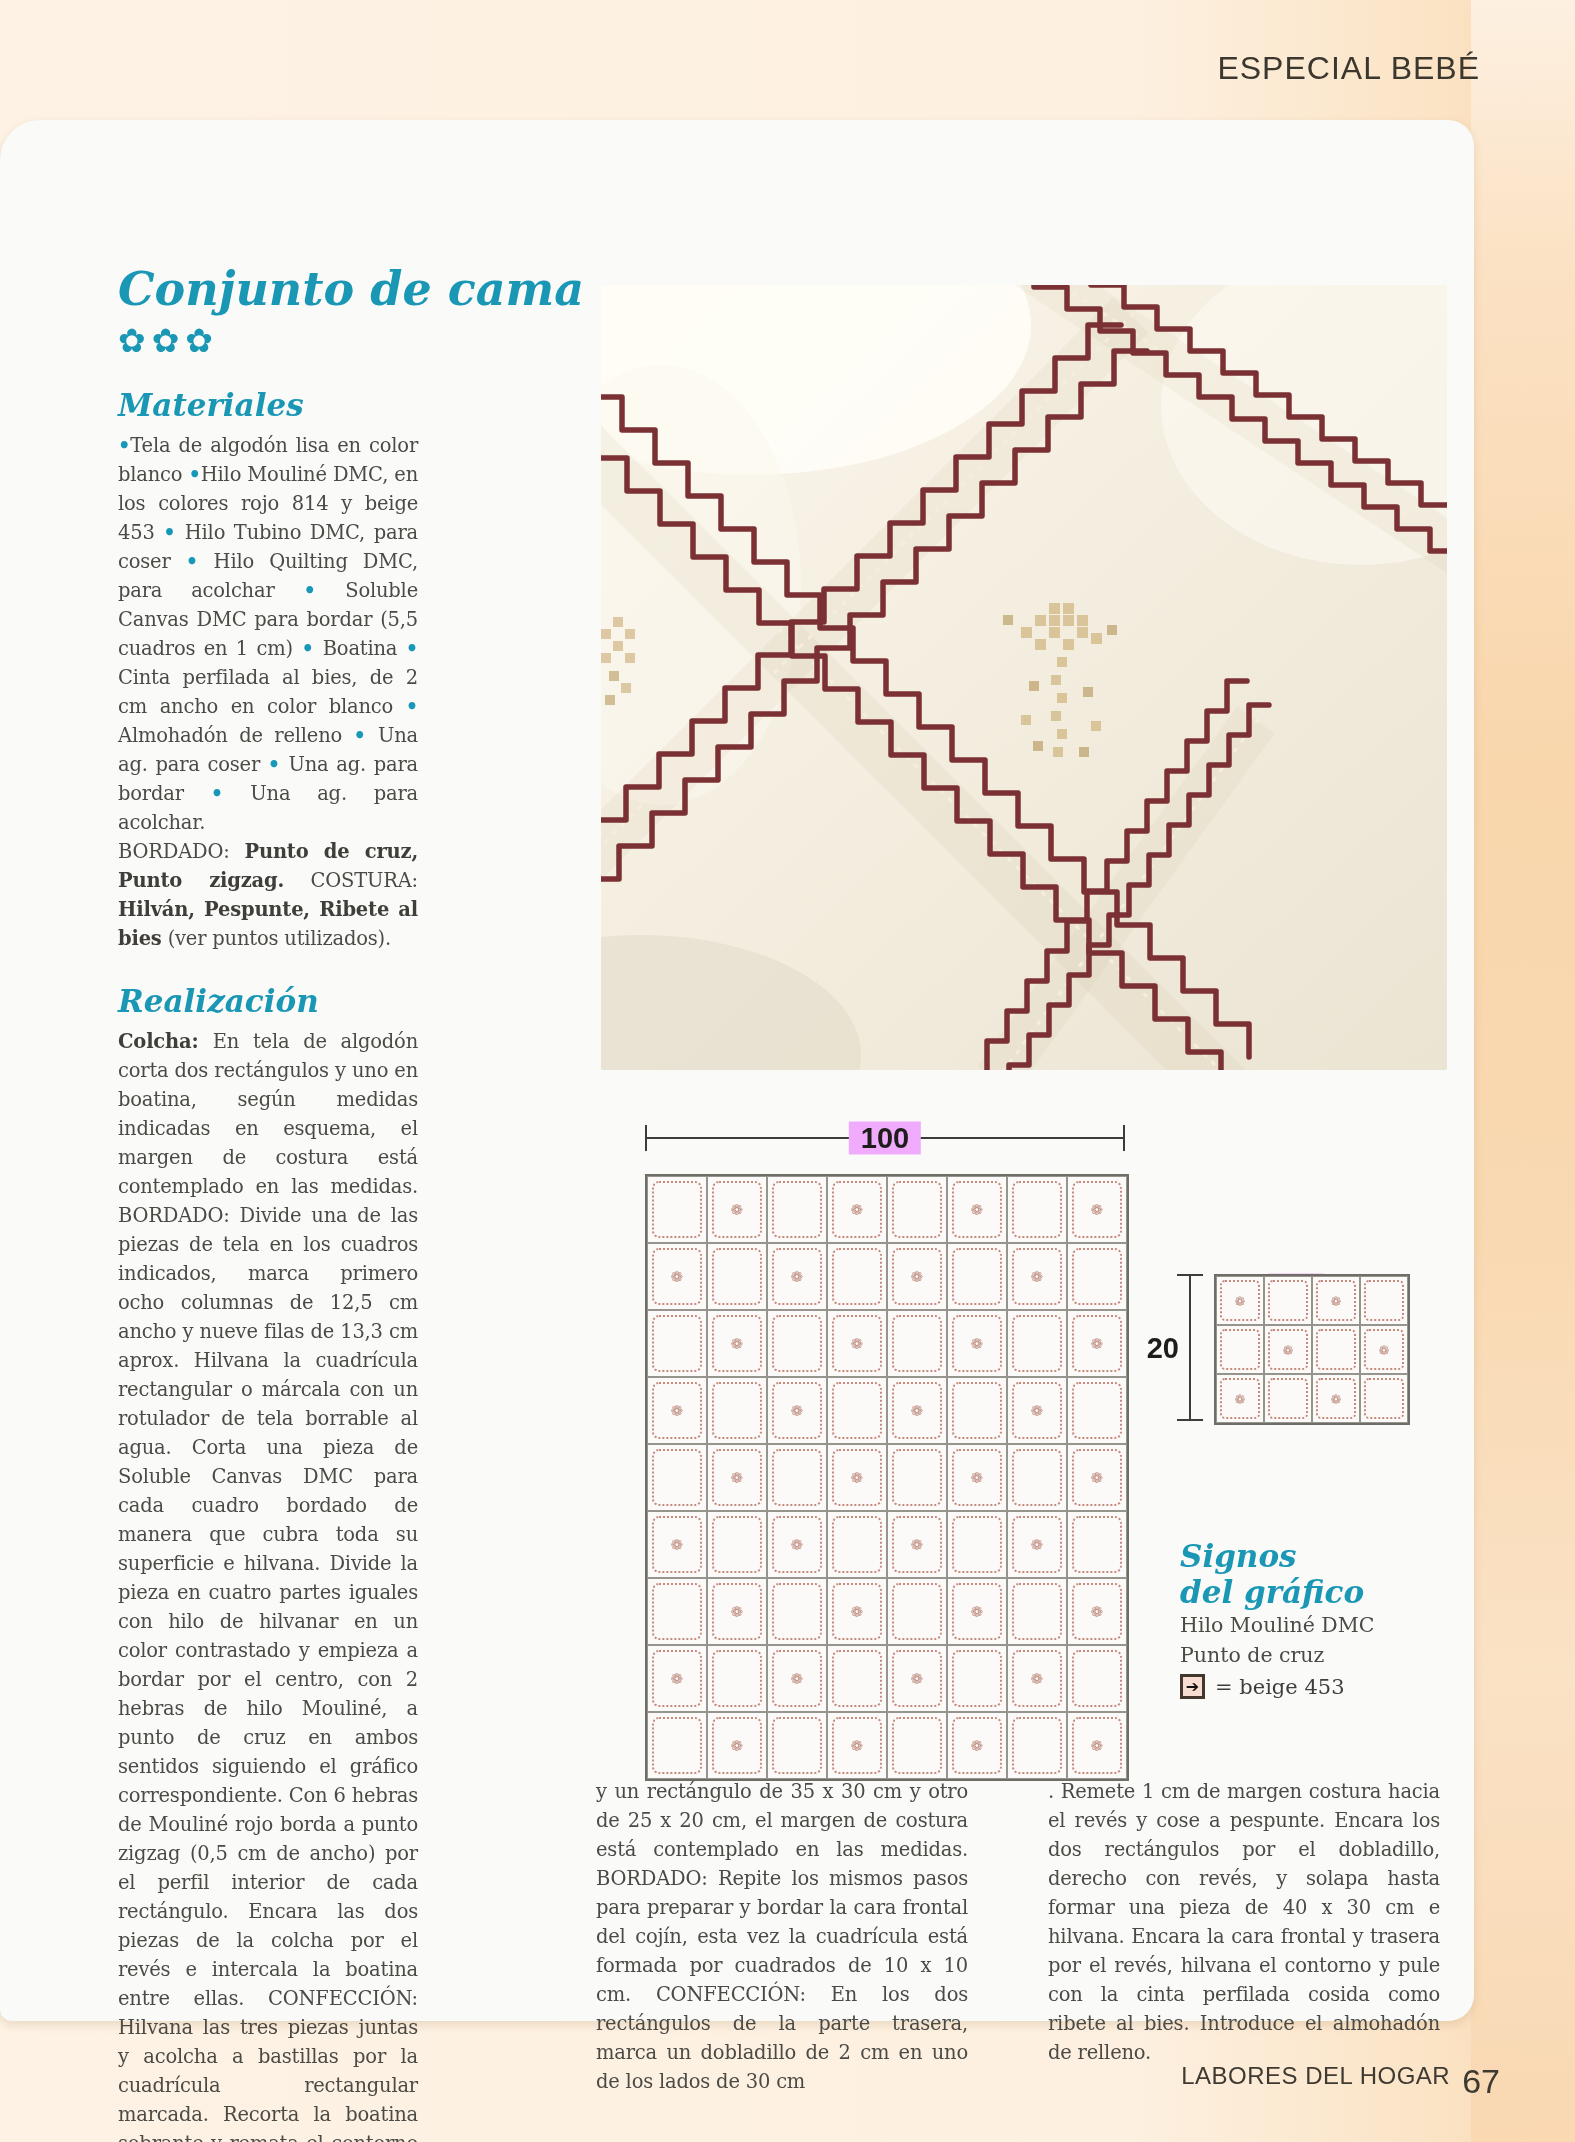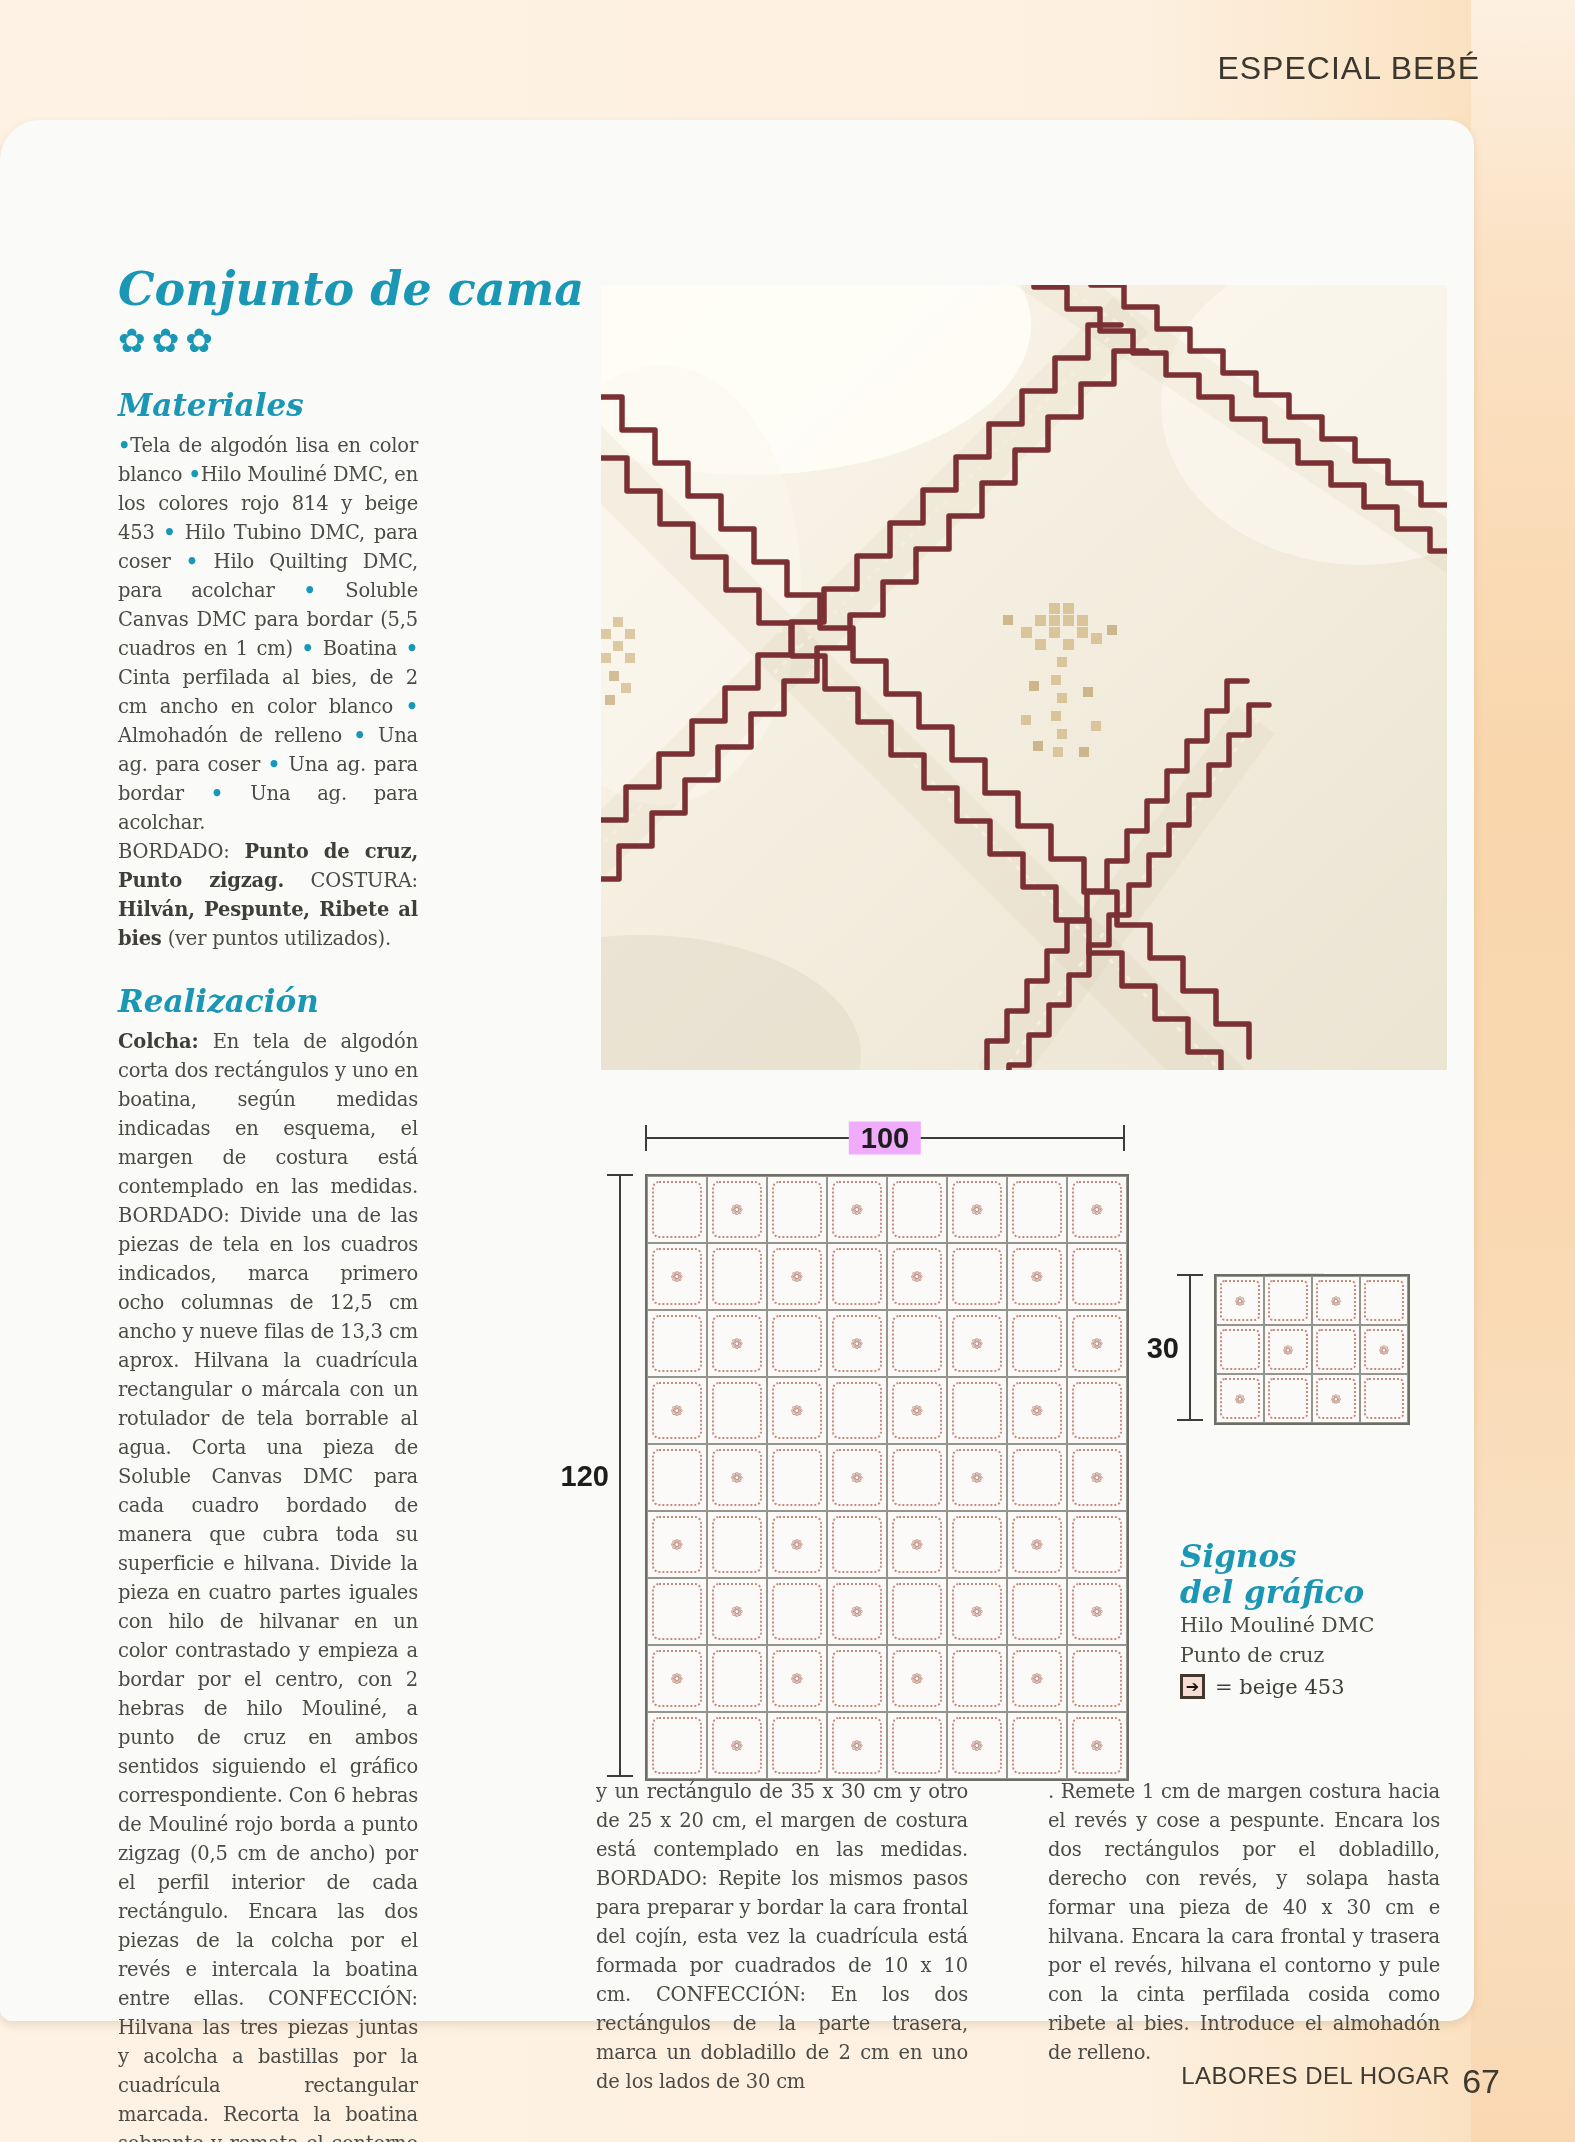--- a/index.html
+++ b/index.html
@@ -165,26 +165,20 @@
       </g>
     </svg>
   </div>
 
   <div class="hdim" style="left:645px;top:1005px;width:480px;">
     <i class="tick l"></i>
     <i class="bar"></i>
     <i class="tick r"></i>
     <b class="lbl">100</b>
   </div>
-  <div class="vdim" style="left:607px;top:1054px;height:603px;">
-    <i class="tick t"></i>
-    <i class="bar"></i>
-    <i class="tick b"></i>
-    <b class="lbl">120</b>
-  </div>
   <div class="grid" style="left: 645px; top: 1054px; width: 480px; height: 603px; grid-template-columns: repeat(8, 1fr);">
       <div class="cell"></div>
       <div class="cell">
         <span class="motif">❁</span>
       </div>
       <div class="cell"></div>
       <div class="cell">
         <span class="motif">❁</span>
       </div>
       <div class="cell"></div>
@@ -328,21 +322,21 @@
   <div class="hdim" style="left:1214px;top:1113px;width:164px;margin-top:44px;">
     <i class="tick l"></i>
     <i class="bar"></i>
     <i class="tick r"></i>
     <b class="lbl">40</b>
   </div>
   <div class="vdim" style="left:1177px;top:1154px;height:147px;">
     <i class="tick t"></i>
     <i class="bar"></i>
     <i class="tick b"></i>
-    <b class="lbl">30</b>
+    <b class="lbl">20</b>
   </div>
   <div class="grid small" style="left: 1214px; top: 1154px; width: 192px; height: 147px; grid-template-columns: repeat(4, 1fr);">
       <div class="cell">
         <span class="motif">❁</span>
       </div>
       <div class="cell"></div>
       <div class="cell">
         <span class="motif">❁</span>
       </div>
       <div class="cell"></div>

